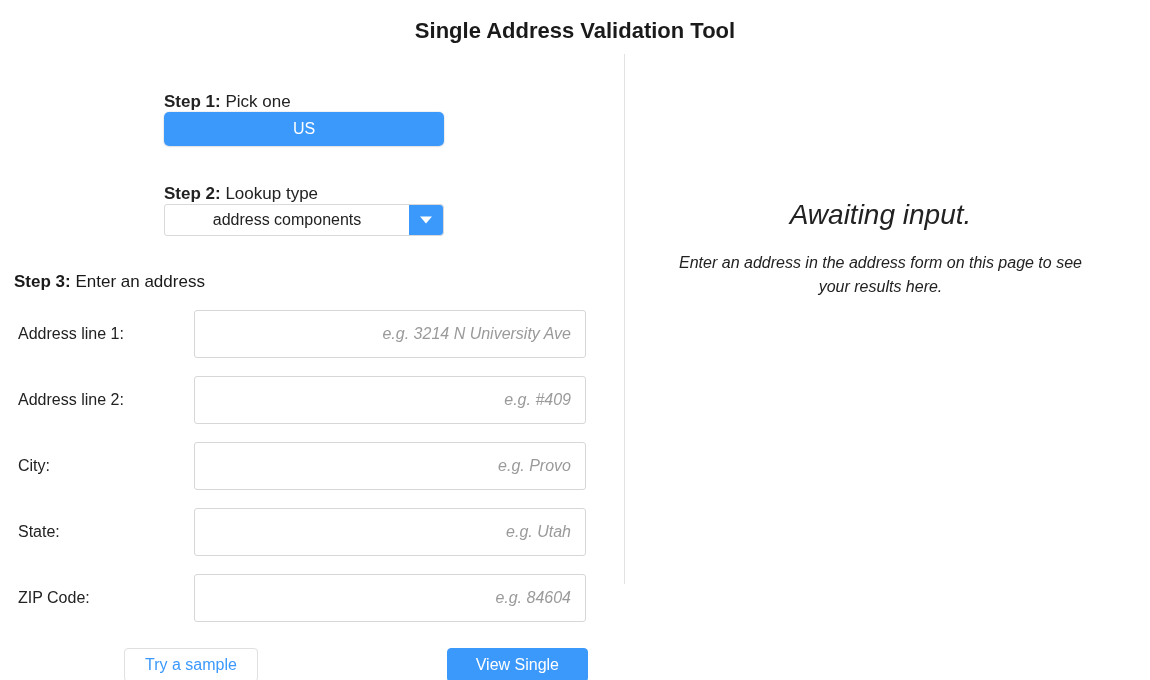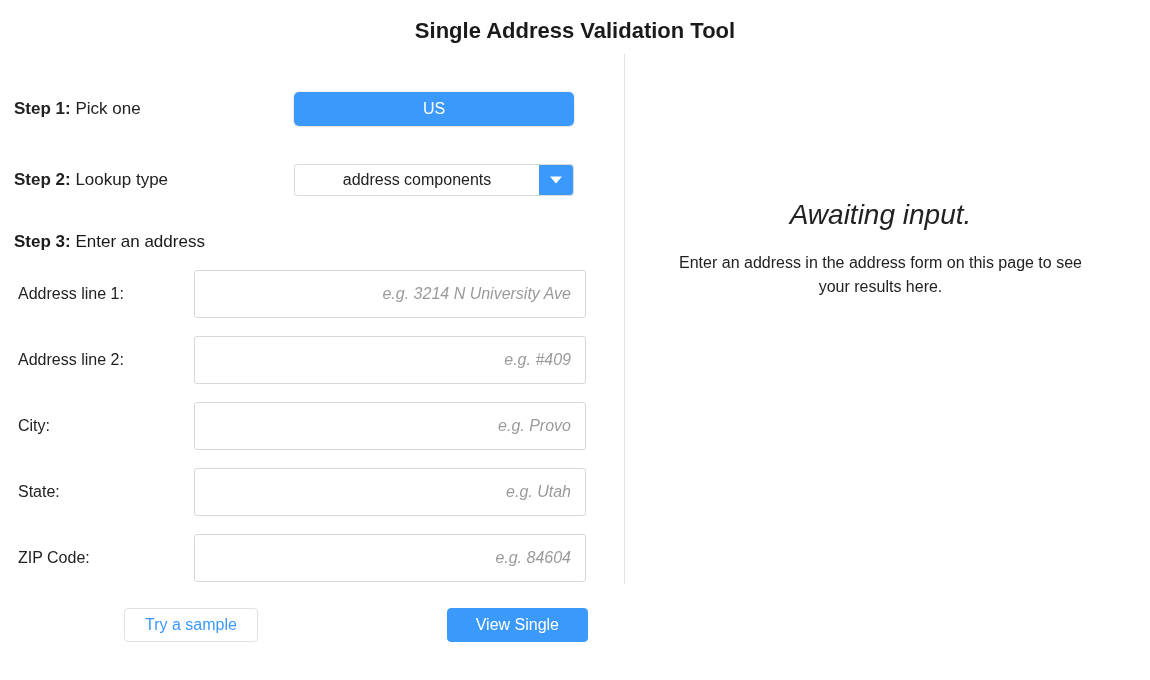--- a/index.html
+++ b/index.html
@@ -38,20 +38,21 @@
       flex-direction: column;
       align-items: center;
       justify-content: flex-start;
       padding-top: 145px;
       text-align: center;
     }
     .step-row {
       display: flex;
       align-items: center;
       margin-top: 38px;
+      flex-direction: column;
     }
     .step-label {
       width: 280px;
       font-size: 17px;
       color: #222;
     }
     .step-label .bold {
       font-weight: 700;
     }
     .step-label .thin {
@@ -190,20 +191,21 @@
       font-size: 28px;
       color: #222;
       margin-bottom: 20px;
       font-weight: 400;
     }
     .hint {
       font-size: 16px;
       color: #222;
       line-height: 1.5;
       max-width: 420px;
+      font-style: italic;
     }
   </style>
 </head>
 <body>
 
 <h1 class="page-title">Single Address Validation Tool</h1>
 
 <div class="container">
 
   <div class="left-col">

